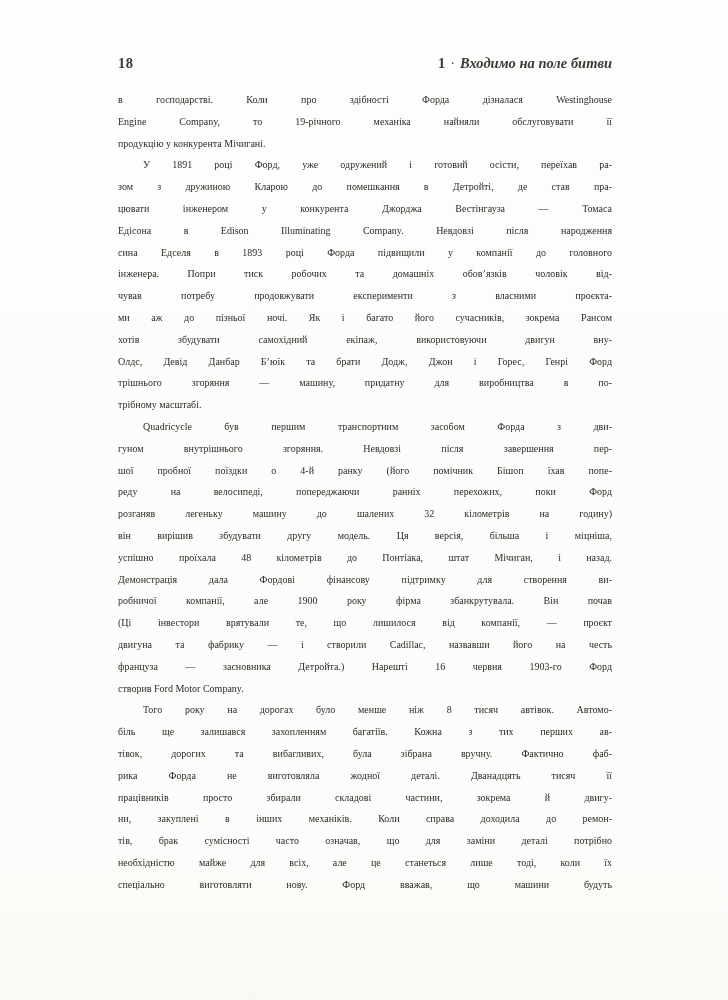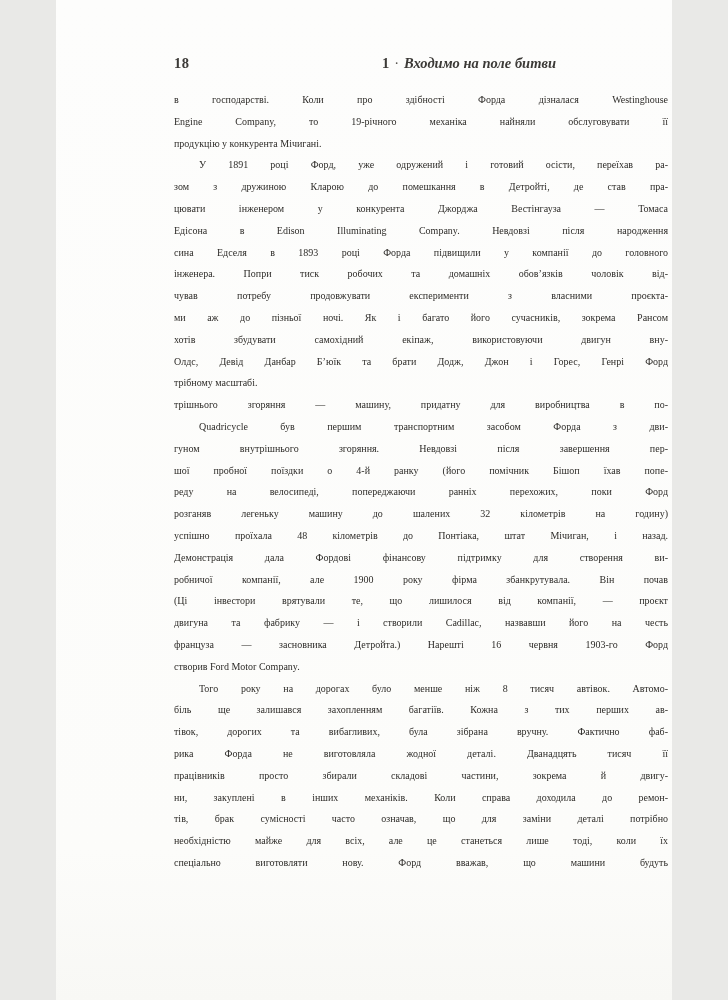--- a/index.html
+++ b/index.html
@@ -2,21 +2,21 @@
 <html lang="uk"><head>
 <meta charset="utf-8">
 <style>
   html, body {
     margin: 0;
     padding: 0;
     background: #e9e9e7;
   }
   .page {
     position: relative;
-    width: 616px;
+    width: 728px;
     height: 1000px;
     margin: 0 auto;
     background: linear-gradient(180deg, #fdfdfc 0%, #fcfcfa 85%, #f8f8f5 100%);
     font-family: "Liberation Serif", "DejaVu Serif", serif;
     color: #2e2c29;
     overflow: hidden;
   }
   .running-header {
     position: absolute;
     left: 118px;
@@ -86,29 +86,30 @@
         <div class="line indent">У 1891 році Форд, уже одружений і готовий осісти, переїхав ра-</div>
         <div class="line">зом з дружиною Кларою до помешкання в Детройті, де став пра-</div>
         <div class="line">цювати інженером у конкурента Джорджа Вестінгауза — Томаса</div>
         <div class="line">Едісона в Edison Illuminating Company. Невдовзі після народження</div>
         <div class="line">сина Едселя в 1893 році Форда підвищили у компанії до головного</div>
         <div class="line">інженера. Попри тиск робочих та домашніх обов’язків чоловік від-</div>
         <div class="line">чував потребу продовжувати експерименти з власними проєкта-</div>
         <div class="line">ми аж до пізньої ночі. Як і багато його сучасників, зокрема Рансом</div>
         <div class="line">хотів збудувати самохідний екіпаж, використовуючи двигун вну-</div>
         <div class="line">Олдс, Девід Данбар Б’юїк та брати Додж, Джон і Горес, Генрі Форд</div>
+        <div class="line">трішнього згоряння — машину, придатну для виробництва в по-</div>
         <div class="line lastline">трібному масштабі.</div>
-        <div class="line">трішнього згоряння — машину, придатну для виробництва в по-</div>
       </div>
     <div class="paragraph">
         <div class="line indent">Quadricycle був першим транспортним засобом Форда з дви-</div>
         <div class="line">гуном внутрішнього згоряння. Невдовзі після завершення пер-</div>
         <div class="line">шої пробної поїздки о 4-й ранку (його помічник Бішоп їхав попе-</div>
         <div class="line">реду на велосипеді, попереджаючи ранніх перехожих, поки Форд</div>
         <div class="line">розганяв легеньку машину до шалених 32 кілометрів на годину)</div>
+        <div class="line">він вирішив збудувати другу модель. Ця версія, більша і міцніша,</div>
         <div class="line">успішно проїхала 48 кілометрів до Понтіака, штат Мічиган, і назад.</div>
         <div class="line">Демонстрація дала Фордові фінансову підтримку для створення ви-</div>
         <div class="line">робничої компанії, але 1900 року фірма збанкрутувала. Він почав</div>
         <div class="line">(Ці інвестори врятували те, що лишилося від компанії, — проєкт</div>
         <div class="line">двигуна та фабрику — і створили Cadillac, назвавши його на честь</div>
         <div class="line">француза — засновника Детройта.) Нарешті 16 червня 1903-го Форд</div>
         <div class="line lastline">створив Ford Motor Company.</div>
       </div>
     <div class="paragraph">
         <div class="line indent">Того року на дорогах було менше ніж 8 тисяч автівок. Автомо-</div>

